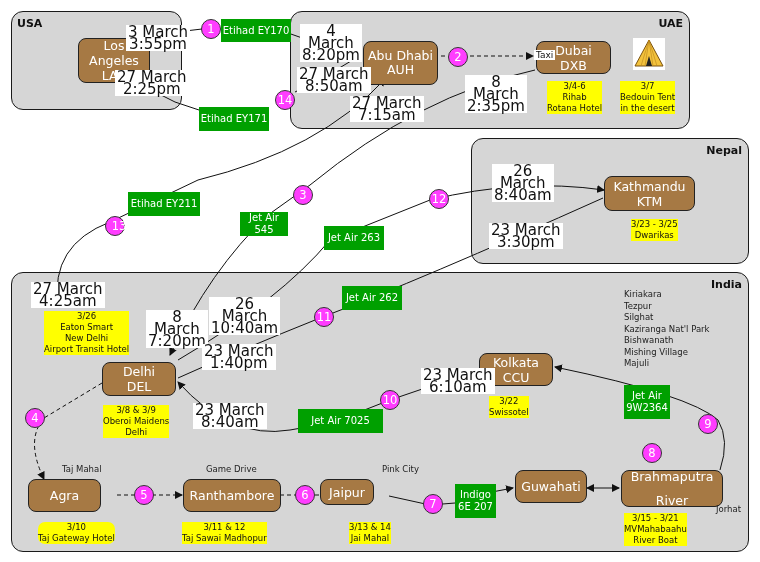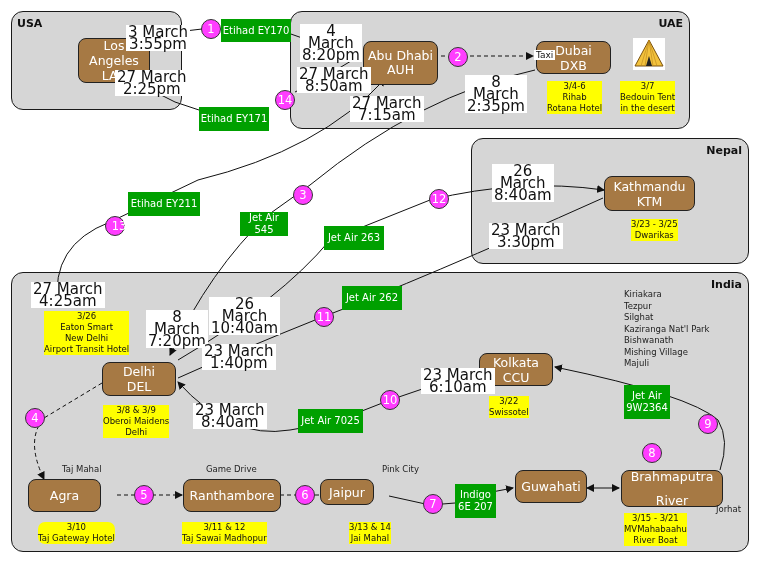--- a/index.html
+++ b/index.html
@@ -106,21 +106,21 @@
 <div class="city" style="left:515px;top:470px;width:72px;height:33px;">Guwahati</div>
 <div class="city" style="left:621px;top:470px;width:102px;height:37px;white-space:pre;line-height:24px;">Brahmaputra
 River</div>
 
 <div class="flight" style="left:221px;top:19px;width:70px;height:23px;">Etihad EY170</div>
 <div class="flight" style="left:199px;top:107px;width:70px;height:24px;">Etihad EY171</div>
 <div class="flight" style="left:128px;top:192px;width:72px;height:24px;">Etihad EY211</div>
 <div class="flight" style="left:240px;top:212px;width:48px;height:24px;">Jet Air 545</div>
 <div class="flight" style="left:324px;top:226px;width:60px;height:24px;">Jet Air 263</div>
 <div class="flight" style="left:342px;top:286px;width:60px;height:24px;">Jet Air 262</div>
-<div class="flight" style="left:298px;top:409px;width:65px;height:24px;">Jet Air 7025</div>
+<div class="flight" style="left:298px;top:409px;width:85px;height:24px;">Jet Air 7025</div>
 <div class="flight" style="left:624px;top:385px;width:46px;height:34px;white-space:pre;">Jet Air
 9W2364</div>
 <div class="flight" style="left:455px;top:484px;width:41px;height:34px;white-space:pre;">Indigo
 6E 207</div>
 
 <div class="step" style="left:201px;top:19px;">1</div>
 <div class="step" style="left:448px;top:47px;">2</div>
 <div class="step" style="left:293px;top:185px;">3</div>
 <div class="step" style="left:25px;top:408px;">4</div>
 <div class="step" style="left:134px;top:485px;">5</div>

